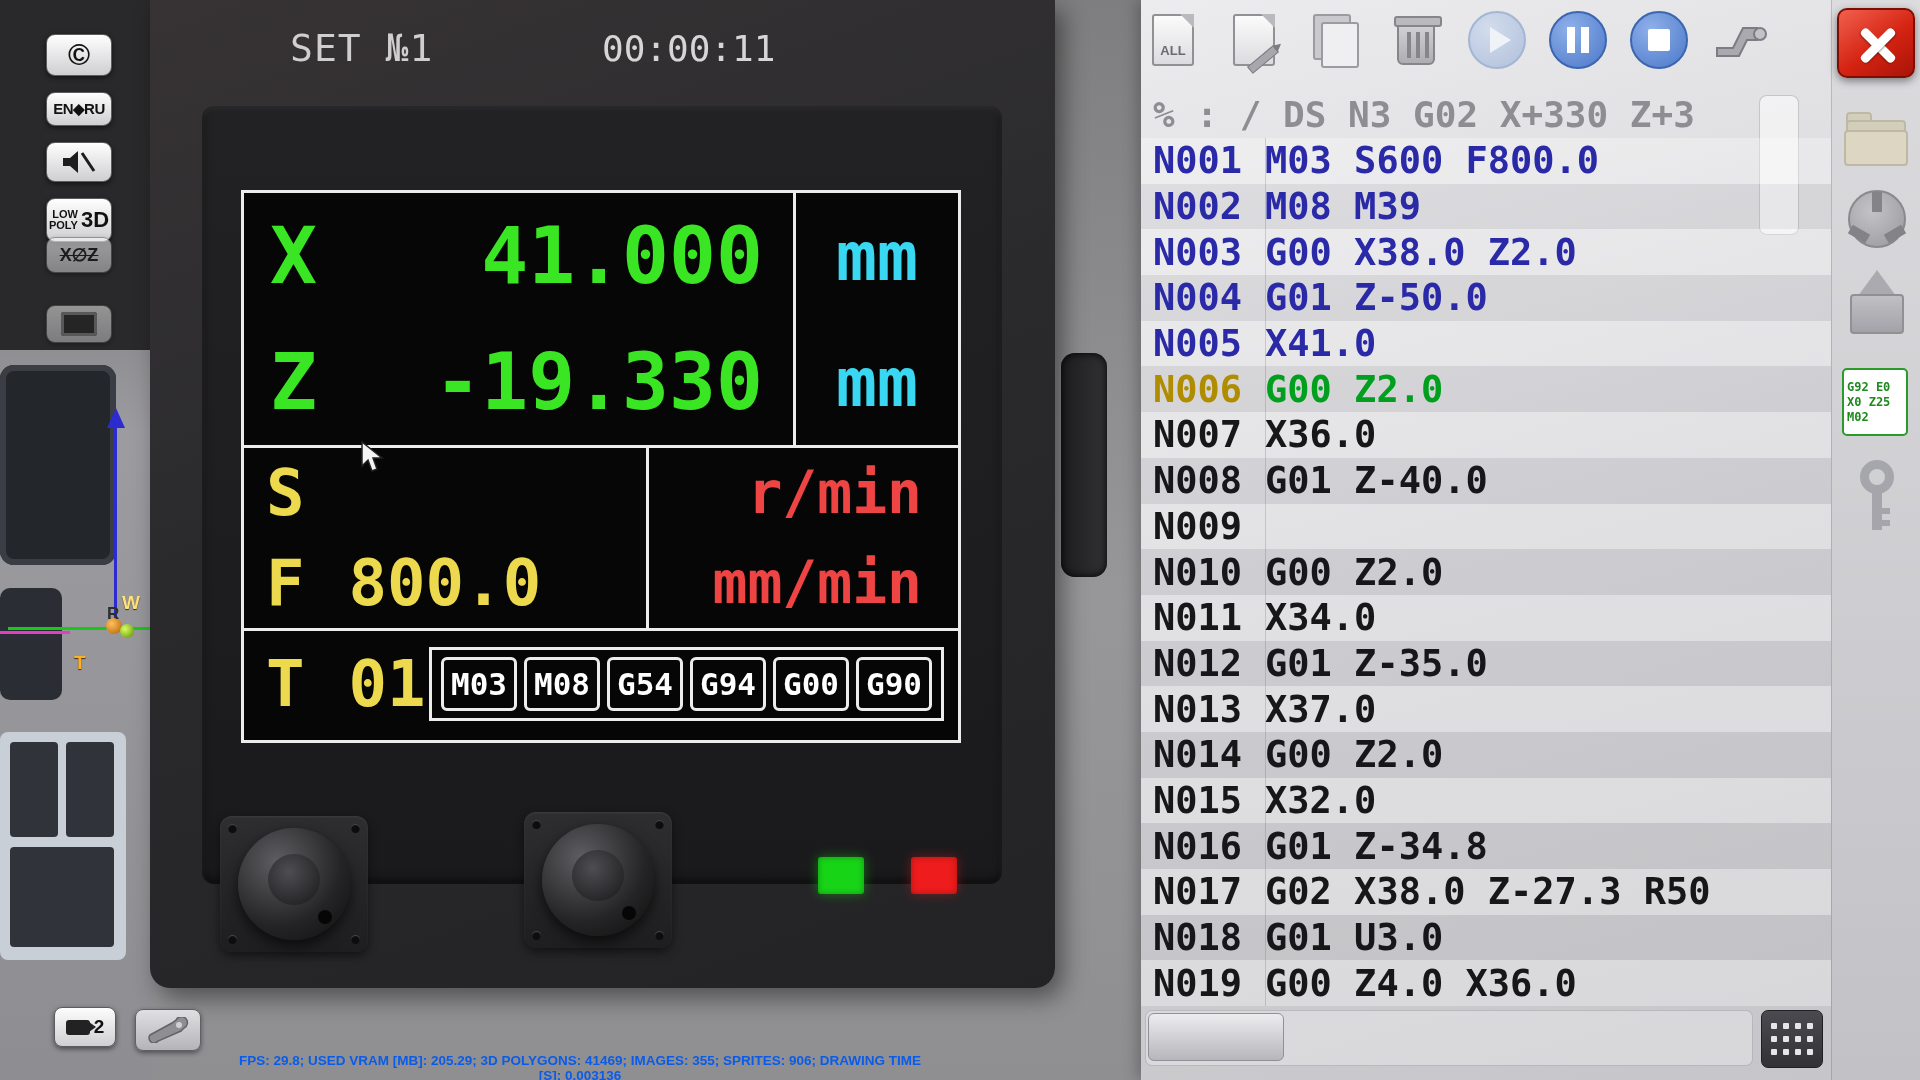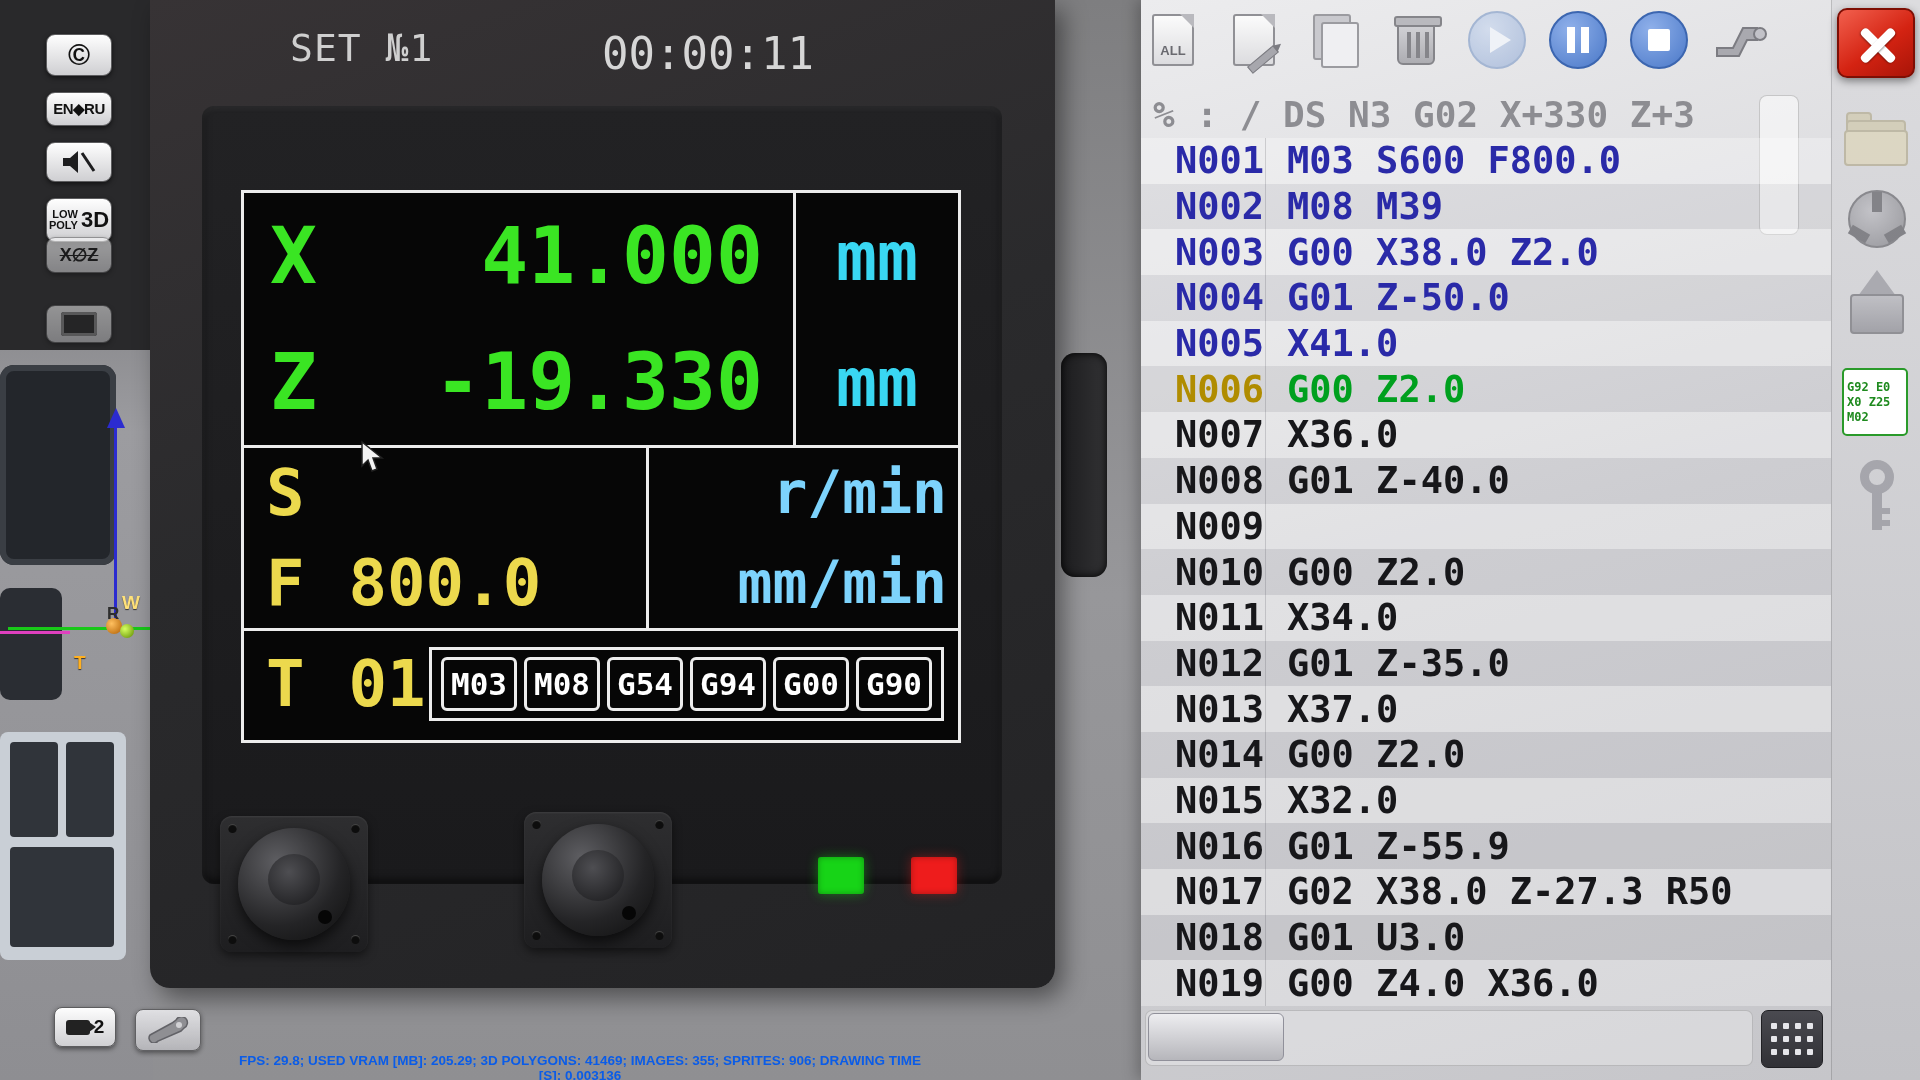--- a/index.html
+++ b/index.html
@@ -51,21 +51,21 @@
   #btn-xz        { top:237px; height:36px; font-size:18px; opacity:.55; text-decoration:line-through; }
   #btn-screen    { top:305px; height:38px; opacity:.5; }
   .mute-svg, .screen-glyph { pointer-events:none; }
   .screen-glyph { width:36px; height:24px; background:#222; border-radius:3px; box-shadow:inset 0 0 0 3px #888; }
 
   
   #machine-panel { position:absolute; left:150px; top:0; width:905px; height:988px;
     background:linear-gradient(160deg,#373335 0%,#2a2a2c 45%,#232325 100%);
     border-radius:0 0 20px 20px; box-shadow:8px 10px 24px rgba(0,0,0,.45); }
   #set-label { position:absolute; left:140px; top:26px; font-size:38px; color:#cfcfcf; letter-spacing:1px; }
-  #timer { position:absolute; left:452px; top:28px; font-size:44px; color:#d6d6d6; }
+  #timer { position:absolute; left:452px; top:28px; font-size:36px; color:#d6d6d6; }
 
   #bezel { position:absolute; left:52px; top:106px; width:800px; height:778px;
     background:linear-gradient(#222224,#1a1a1c); border-radius:12px;
     box-shadow:inset 0 2px 6px rgba(255,255,255,.07), inset 0 -4px 10px rgba(0,0,0,.6); }
 
   #screen { position:absolute; left:91px; top:190px; width:720px; height:553px; background:#060606;
     border:3px solid #ececec; color:#3ae523; }
   .sec { position:relative; display:flex; }
   #sec-a { height:255px; border-bottom:3px solid #ececec; }
   .sa-left { flex:1; display:flex; flex-direction:column; }
@@ -74,21 +74,21 @@
   .dro-value { margin-left:auto; margin-right:30px; font-size:78px; font-weight:bold; color:#3ae523; }
   .sa-right { width:165px; border-left:3px solid #ececec; display:flex; flex-direction:column; }
   .unit-cell { flex:1; display:flex; align-items:center; justify-content:center; font-size:68px; font-weight:bold; color:#39d7f2; }
 
   #sec-b { height:183px; border-bottom:3px solid #ececec; }
   .sb-left { width:402px; display:flex; flex-direction:column; }
   .sf-row { flex:1; display:flex; align-items:center; }
   .sf-label { margin-left:22px; font-size:64px; font-weight:bold; color:#ecd94d; }
   .sf-value { margin-left:44px; font-size:64px; font-weight:bold; color:#ecd94d; }
   .sb-right { flex:1; border-left:3px solid #ececec; display:flex; flex-direction:column; }
-  .sb-unit { flex:1; display:flex; align-items:center; justify-content:flex-end; padding-right:11px; font-size:58px; font-weight:bold; color:#7dd3fc; }
+  .sb-unit { flex:1; display:flex; align-items:center; justify-content:flex-end; padding-right:36px; font-size:58px; font-weight:bold; color:#ef4444; }
 
   #sec-c { height:106px; align-items:center; }
   .t-label { margin-left:22px; font-size:64px; font-weight:bold; color:#ecd94d; }
   .t-value { margin-left:44px; font-size:64px; font-weight:bold; color:#ecd94d; }
   #status-codes { margin-left:auto; margin-right:14px; display:flex; gap:7px; border:3px solid #ececec; padding:7px 9px; align-items:center; }
   .chip { border:3px solid #ececec; border-radius:6px; padding:6px 7px; font-size:31px; font-weight:bold; color:#fff;
     font-family:"DejaVu Sans Mono", monospace; }
 
   
   .knob-plate { position:absolute; width:148px; height:136px; border-radius:12px;
@@ -154,21 +154,21 @@
     font-size:36px; font-weight:bold; color:#8d8d92; }
 
   #vscroll { position:absolute; left:618px; top:95px; width:40px; height:140px; background:rgba(255,255,255,.55);
     border:1px solid rgba(0,0,0,.18); border-radius:8px; cursor:pointer; }
 
   #gcode-list { position:absolute; left:0; top:138px; width:690px; }
   .grow { height:45.7px; display:flex; align-items:center; padding-left:12px; font-size:37px; font-weight:bold;
     font-family:"DejaVu Sans Mono", monospace; cursor:pointer; }
   .grow:nth-child(odd) { background:rgba(255,255,255,.30); }
   .grow:nth-child(even) { background:rgba(110,110,120,.06); }
-  .gn { width:112px; flex:none;margin-left:22px; }
+  .gn { width:112px; flex:none; }
   .gt { flex:1; white-space:nowrap; overflow:hidden; }
   .c-blue .gn, .c-blue .gt { color:#2a2aa8; }
   .c-black .gn, .c-black .gt { color:#17171a; }
   .c-current .gn { color:#b08c00; }
   .c-current .gt { color:#00a01e; }
   #col-divider { position:absolute; left:124px; top:138px; width:1px; height:868px; background:rgba(80,80,90,.22); }
 
   #hscroll-track { position:absolute; left:4px; top:1010px; width:608px; height:56px; background:rgba(255,255,255,.30);
     border:1px solid rgba(0,0,0,.15); border-radius:7px; }
   #hscroll-handle { position:absolute; left:2px; top:2px; width:136px; height:48px;
@@ -440,21 +440,21 @@
         <div class="grow c-black">
           <span class="gn">N014</span>
           <span class="gt">G00 Z2.0</span>
         </div>
         <div class="grow c-black">
           <span class="gn">N015</span>
           <span class="gt">X32.0</span>
         </div>
         <div class="grow c-black">
           <span class="gn">N016</span>
-          <span class="gt">G01 Z-55.9</span>
+          <span class="gt">G01 Z-34.8</span>
         </div>
         <div class="grow c-black">
           <span class="gn">N017</span>
           <span class="gt">G02 X38.0 Z-27.3 R50</span>
         </div>
         <div class="grow c-black">
           <span class="gn">N018</span>
           <span class="gt">G01 U3.0</span>
         </div>
         <div class="grow c-black">

